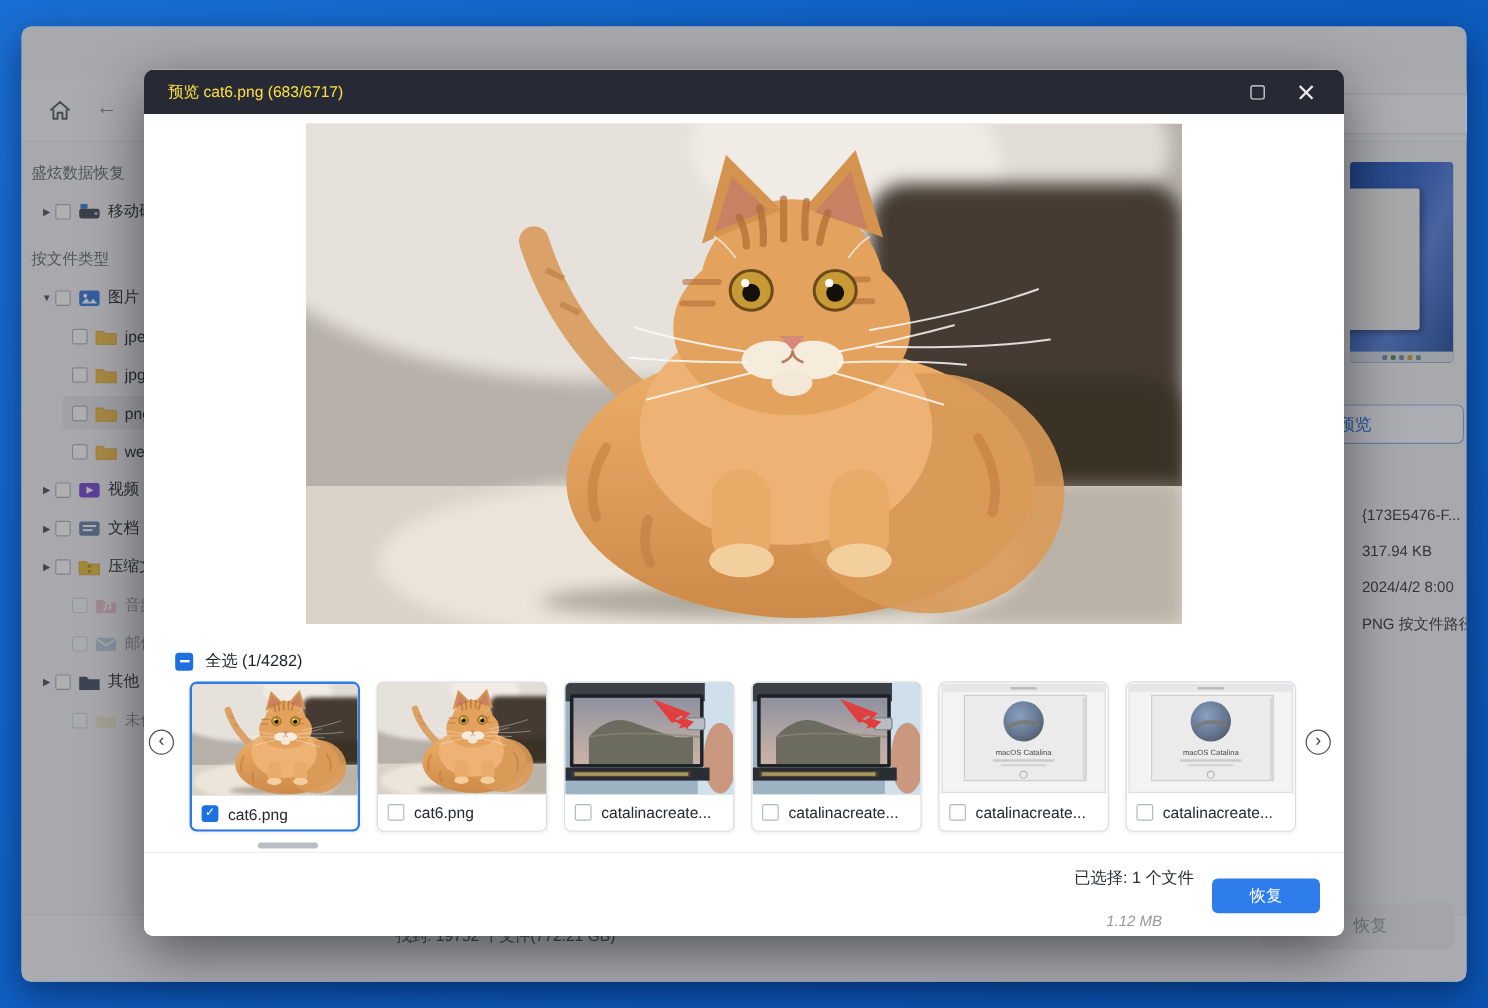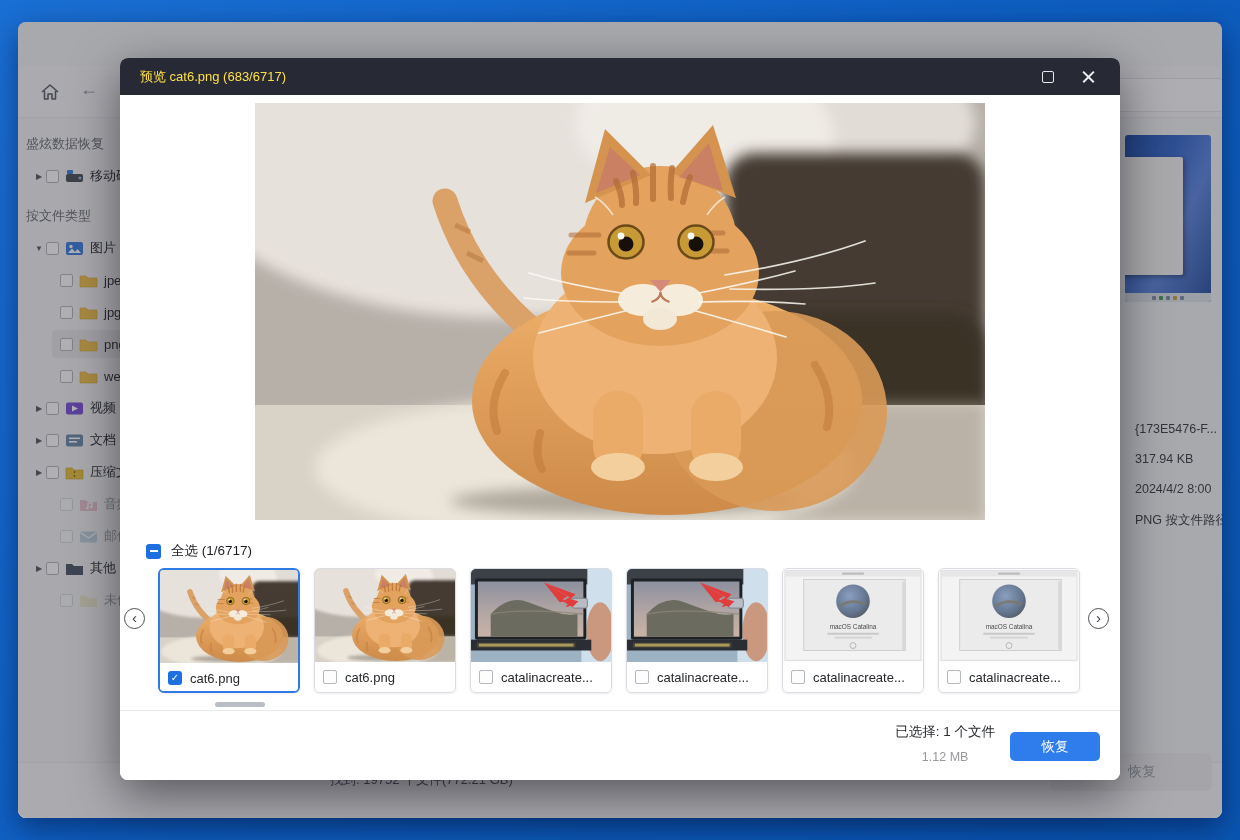--- a/index.html
+++ b/index.html
@@ -121,21 +121,21 @@
   .cbx-on { width:14px; height:14px; background:#1e6fe0; border-radius:3px; color:#fff; font-size:10px;
     line-height:14px; text-align:center; flex:none; cursor:pointer;}
   .fname { font-size:13px; color:#26282c; white-space:nowrap; overflow:hidden; }
 
   .scroll-thumb { position:absolute; left:95px; top:644px; width:50px; height:5px; background:#b9bdc4;
     border-radius:3px; cursor:pointer; }
   .m-divider { position:absolute; left:0; top:652px; width:100%; height:1px; background:#e9eaee; }
   .m-footer { position:absolute; left:0; top:653px; width:100%; height:69px; background:#fff; }
   .sel-info { position:absolute; right:125px; top:12px; text-align:center; }
   .sel-info .l1 { font-size:13.5px; color:#2a2c30; }
-  .sel-info .l2 { font-size:12.5px; color:#97989c; margin-top:9px; }
+  .sel-info .l2 { font-size:12.5px; color:#97989c; margin-top:20px;font-style:italic; }
   .recover-btn { position:absolute; right:20px; top:21px; width:90px; height:29px; background:#2f7ded;
     border:none; border-radius:5px; color:#fff; font-size:13.5px; cursor:pointer;
     font-family:"Liberation Sans",sans-serif; }
 
   .svgdefs { position:absolute; width:0; height:0; overflow:hidden; }
 </style>
 </head>
 <body>
 
 <svg class="svgdefs" aria-hidden="true">
@@ -388,20 +388,21 @@
   <div class="side-thumb">
     <div class="win"></div>
     <div class="bar">
         <i></i>
         <i></i>
         <i></i>
         <i></i>
         <i></i>
       </div>
   </div>
+  <div class="preview-btn-bg">预览</div>
   <div class="drow" style="top:400px">{173E5476-F...</div>
   <div class="drow" style="top:430px">317.94 KB</div>
   <div class="drow" style="top:460px">2024/4/2 8:00</div>
   <div class="drow" style="top:490px">PNG 按文件路径</div>
 
   <div class="statusbar">
     <div class="chk-circle">✓</div>
     <div class="found-txt">找到: 19752 个文件(772.21 GB)</div>
     <div class="bg-recover">
       <span class="mag"></span>
@@ -422,21 +423,21 @@
   </div>
 
   <div class="photo">
     <svg viewBox="0 0 730 417">
         <use href="#sym-cat"></use>
       </svg>
   </div>
 
   <div class="sel-row">
     <span class="cb-ind"></span>
-    <span class="sel-label">全选 (1/6717)</span>
+    <span class="sel-label">全选 (1/4282)</span>
   </div>
 
   <div class="navc nav-l">‹</div>
   <div class="navc nav-r">›</div>
 
   <div class="strip">
     <div class="card selected">
       <div class="thumb">
           <svg viewBox="0 0 730 417" preserveAspectRatio="xMidYMid slice">
             <use href="#sym-cat"></use>

